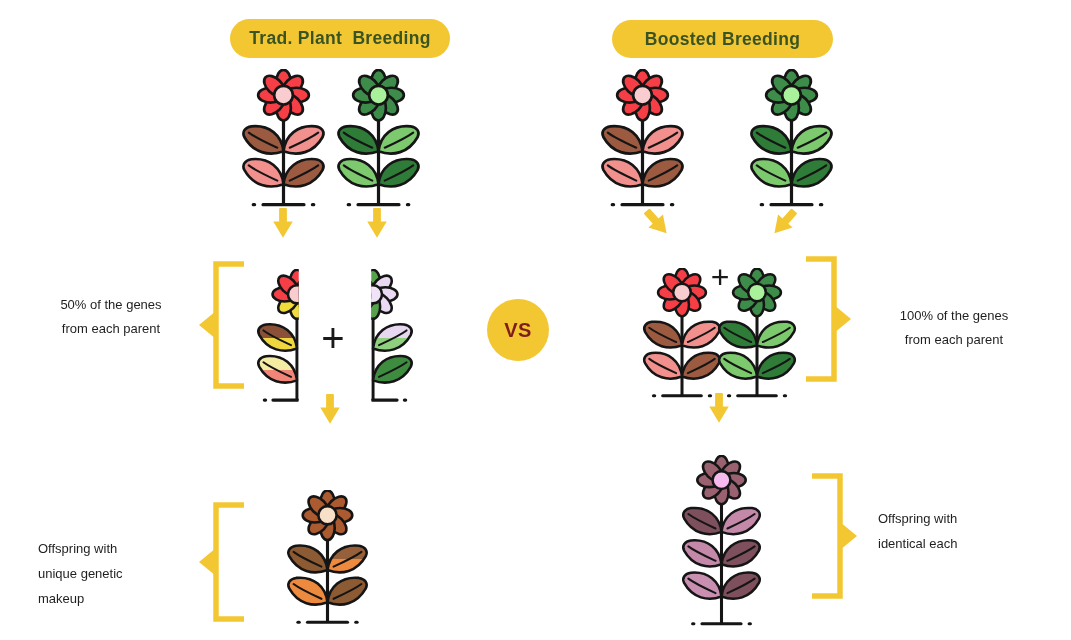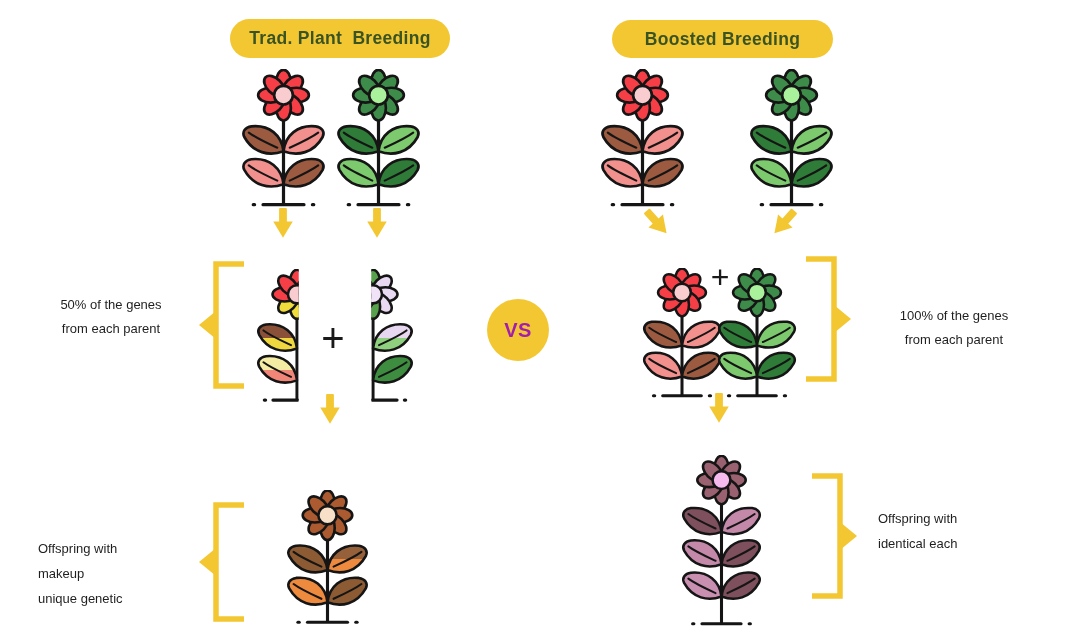--- a/index.html
+++ b/index.html
@@ -12,21 +12,21 @@
           font-weight:bold;font-size:17.5px;letter-spacing:.3px;
           display:flex;align-items:center;justify-content:center;
           border-radius:20px;white-space:pre}
   .caption{color:var(--caption);font-size:13px;line-height:25px;font-weight:400}
   .caption .line{display:block}
   .c-center{text-align:center;line-height:24px}
   .c-right{}
   .plus{color:#1a1a1a;text-align:center;font-weight:400}
   .vs{background:var(--accent);border-radius:50%;
       display:flex;align-items:center;justify-content:center;
-      font-weight:bold;font-size:20px;letter-spacing:.5px;color:#a21caf}
+      font-weight:bold;font-size:20px;letter-spacing:.5px;color:#7f1d1d}
   .flower svg,.icon svg,.bracket svg{display:block;width:100%;height:100%;overflow:visible}
   .icon,.bracket,.flower{pointer-events:none}
 </style>
 </head>
 <body>
 
 <div class="stage">
 
   <div class="abs banner" style="left:230px;top:19px;width:220px;height:39px">Trad. Plant  Breeding</div>
   <div class="abs banner" style="left:612px;top:20px;width:221px;height:38px">Boosted Breeding</div>
@@ -272,22 +272,22 @@
       </svg>
     </div>
   <div class="abs bracket" style="left:196px;top:502px;width:52px;height:120px">
       <svg viewBox="0 0 52 120">
         <path d="M48 3 H20 V117 H48" fill="none" stroke="#F3C732" stroke-width="5.5"></path>
         <polygon points="20,46 20,74 3,60" fill="#F3C732"></polygon>
       </svg>
     </div>
   <div class="abs caption c-right" style="left:38px;top:536px;width:160px">
     <span class="line">Offspring with</span>
+    <span class="line">unique genetic</span>
     <span class="line">makeup</span>
-    <span class="line">unique genetic</span>
   </div>
 
   <div class="abs flower" style="left:598px;top:69px;width:89px;height:152px">
       <svg viewBox="0 0 100 170" style="overflow: hidden;">
         <defs></defs>
         <g>
           <line x1="50" y1="31" x2="50" y2="152" stroke="#151515" stroke-width="3.6"></line>
           <g stroke="#151515" stroke-width="3.6" stroke-linecap="round">
             <line x1="27" y1="152" x2="73" y2="152"></line>
             <line x1="16" y1="152" x2="17.5" y2="152"></line>

